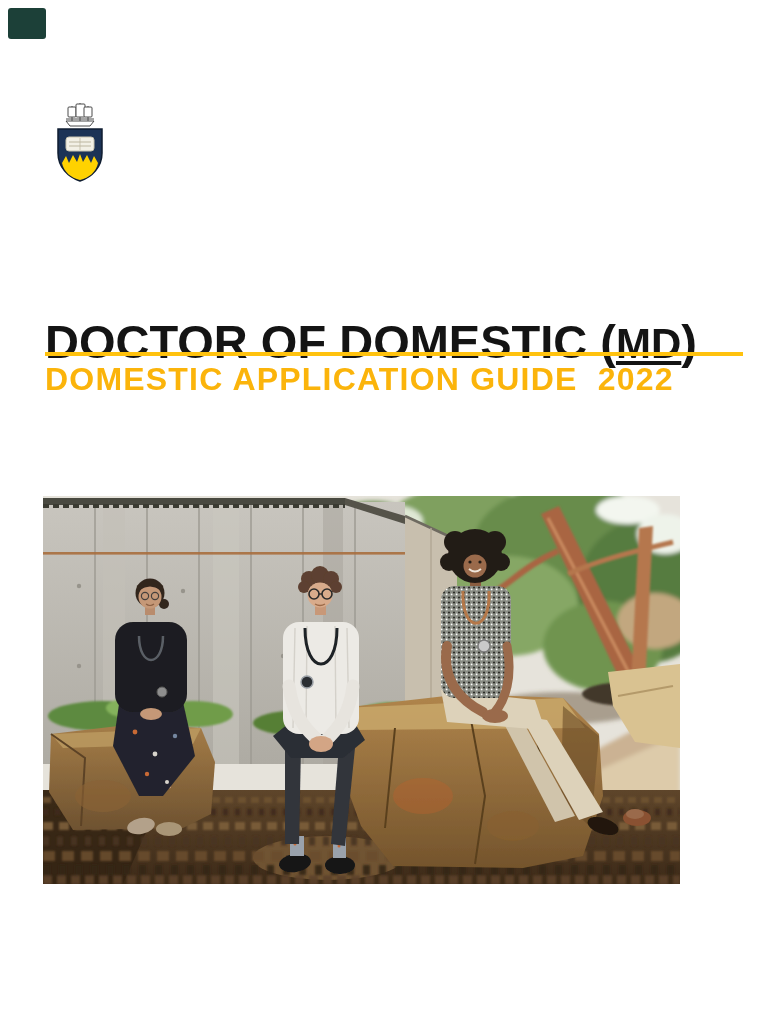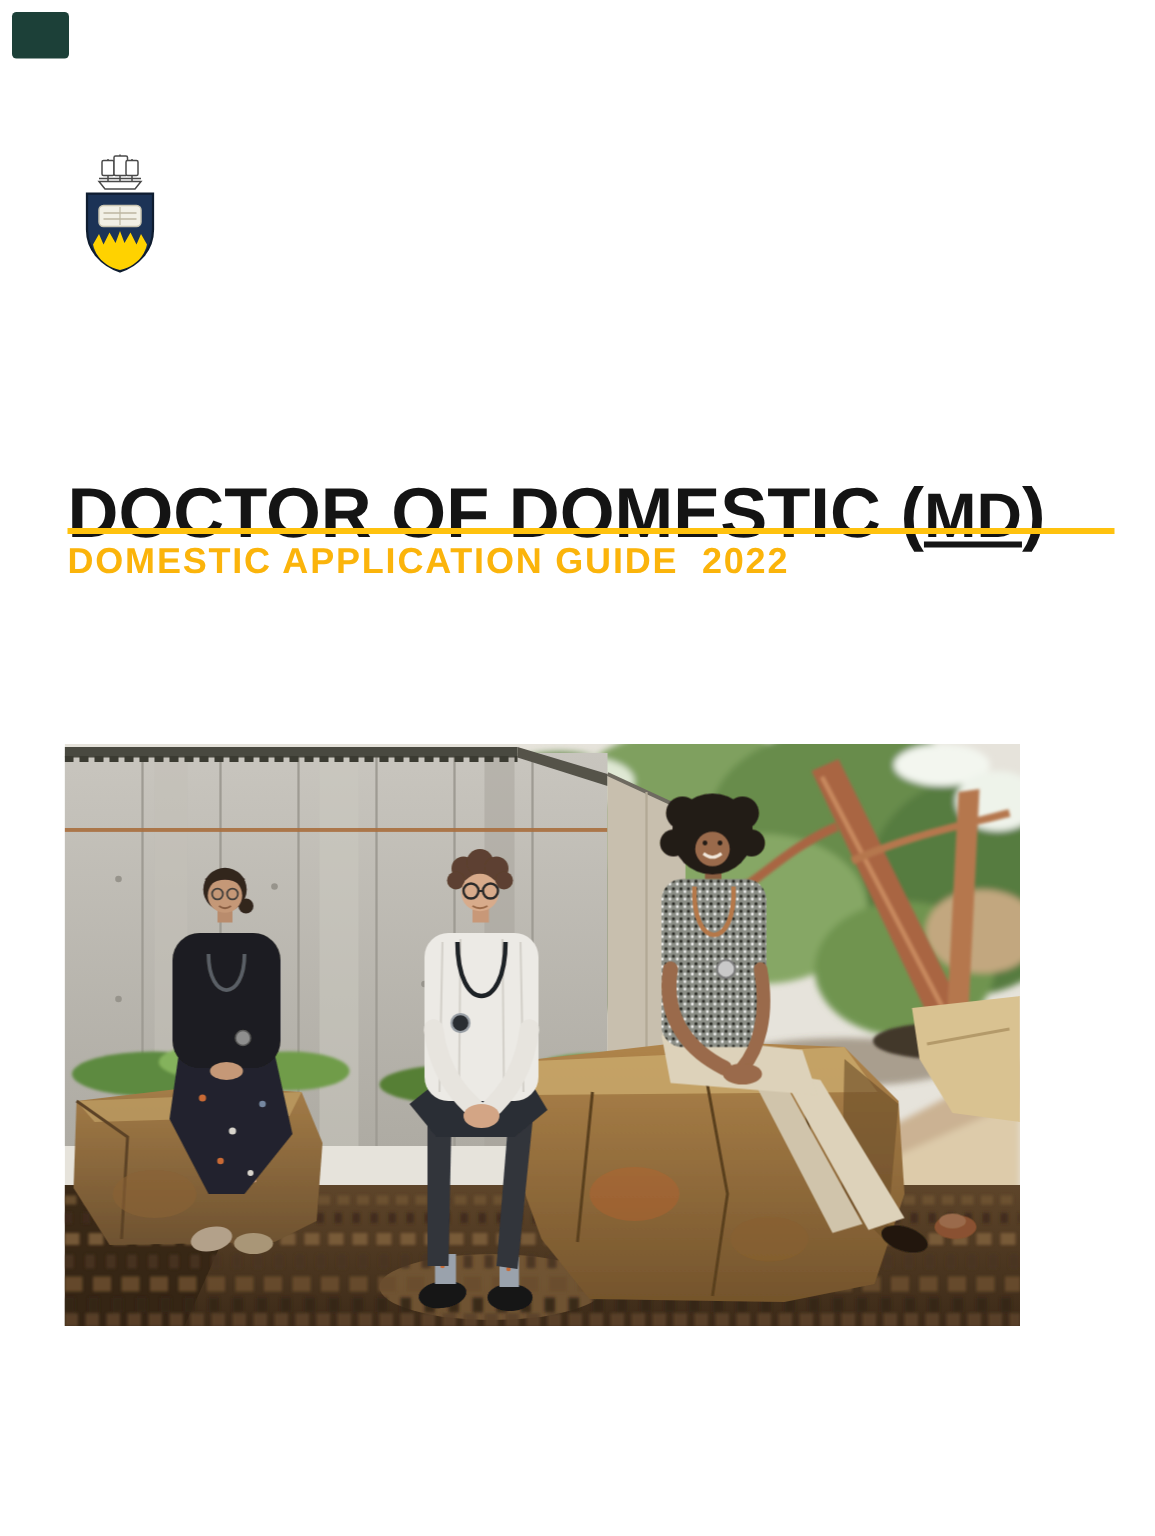--- a/index.html
+++ b/index.html
@@ -32,21 +32,21 @@
     font-size:47px;font-weight:bold;color:#141414;
     letter-spacing:0;white-space:nowrap;line-height:1.15;
   }
   .doc-title .md-small{font-size:42px;text-decoration:underline;}
   .gold-rule{
     position:absolute;left:45px;top:352px;width:698px;height:4px;
     background:#ffc20e;
   }
   .doc-subtitle{
     position:absolute;left:45px;top:362px;
-    font-size:24px;font-weight:bold;color:#fbb40b;
+    font-size:32px;font-weight:bold;color:#fbb40b;
     letter-spacing:1.2px;white-space:pre;line-height:1.1;
   }
   
   .cover-photo{
     position:absolute;left:43px;top:496px;width:637px;height:388px;
     overflow:hidden;
   }
   .cover-photo svg{display:block;}
 </style>
 </head>

